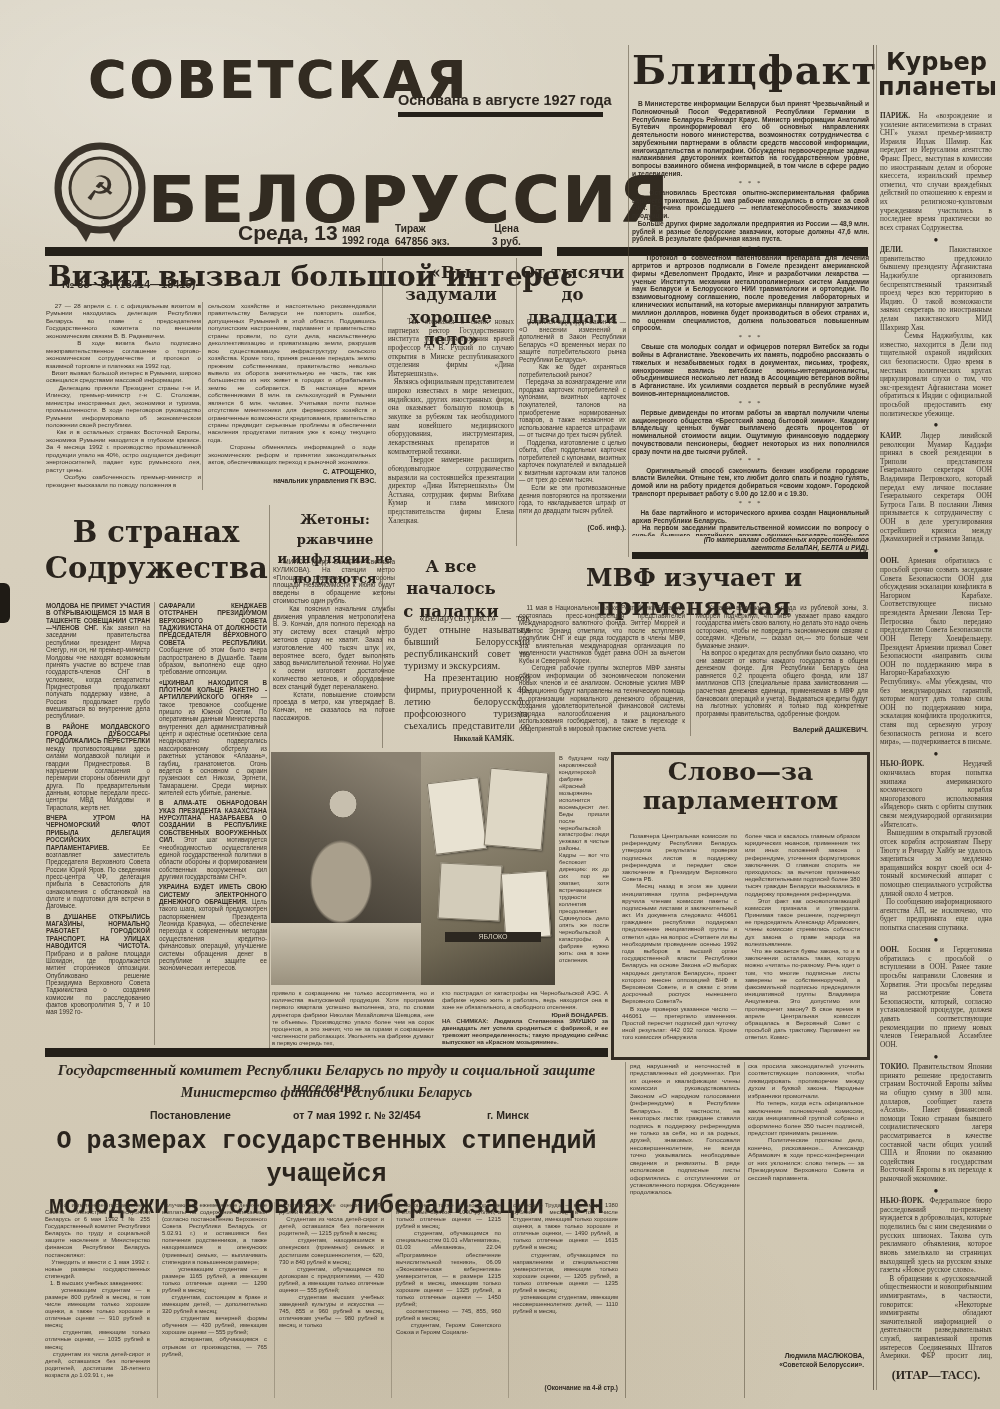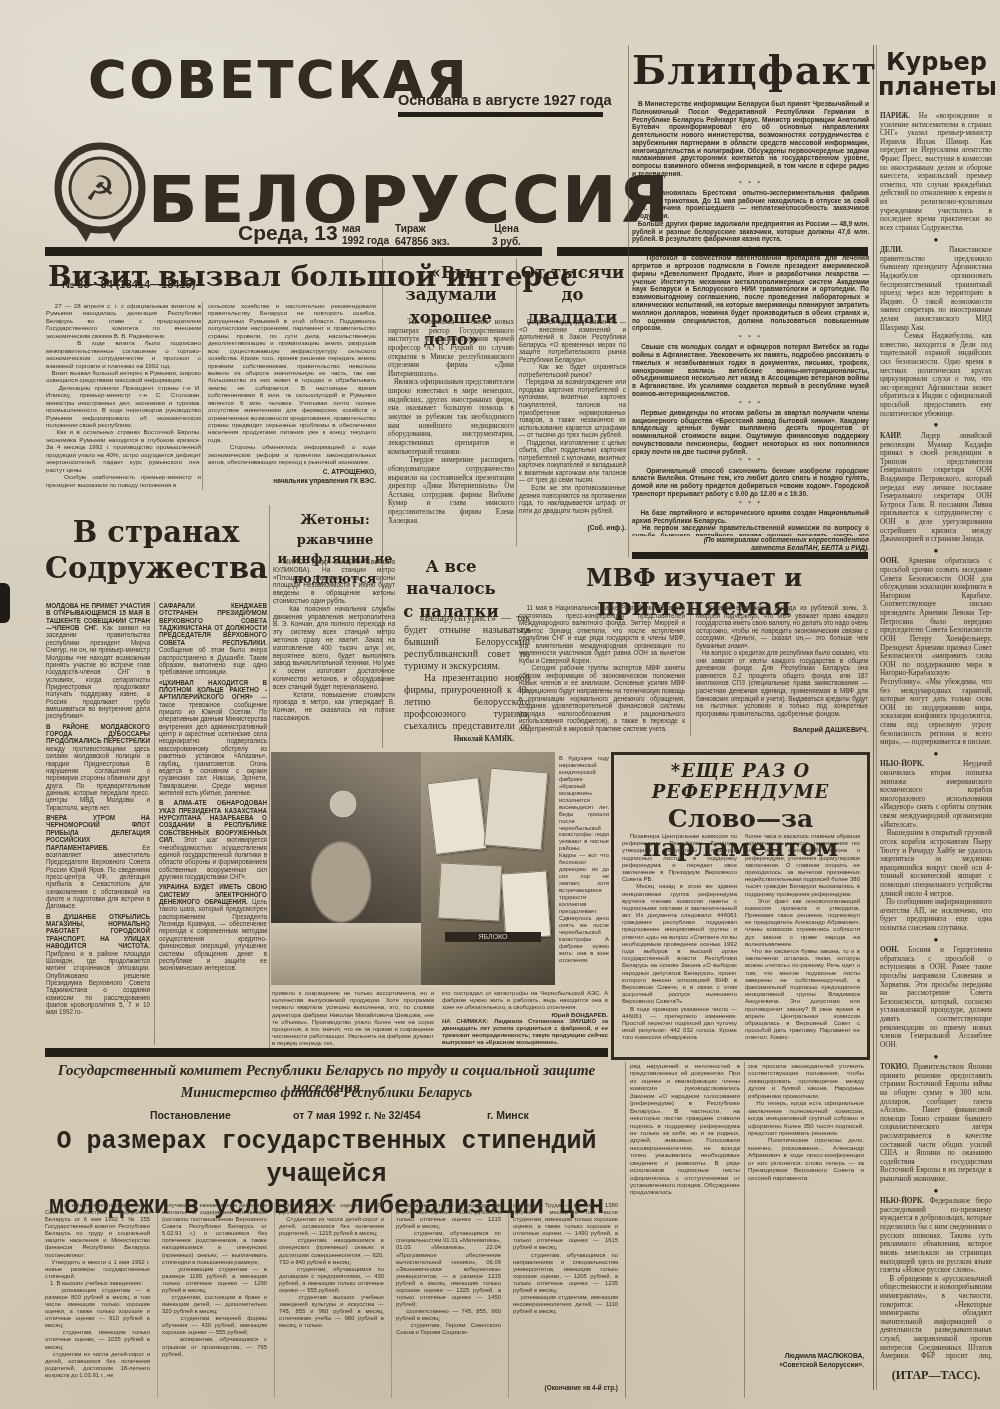--- a/index.html
+++ b/index.html
@@ -195,21 +195,20 @@
   <div class="abs sans just pre clip bodytxt" style="left:559px;top:755px;width:50px;height:228px;font-size:5.8px;line-height:1.2;">В будущем году наровлянской кондитерской фабрике «Красный мозырянин» исполнится восемьдесят лет. Беды пришли после чернобыльской катастрофы: люди уезжают в чистые районы.
 Кадры — вот что беспокоит дирекцию: их до сих пор не хватает, хотя встречающиеся трудности коллектив преодолевает. Сдвинулось дело опять же после чернобыльской катастрофы. А фабрике нужно жить: она в зоне отселения.</div>
   <div class="abs sans just pre clip bodytxt" style="left:272px;top:990px;width:162px;height:70px;font-size:6px;">привело к сокращению не только ассортимента, но и количества выпускаемой продукции. Хотя программа первого квартала успешно выполнена, это, по словам директора фабрики Николая Михайловича Шевцова, «не те объемы». Производство упало более чем на сорок процентов, а это значит, что не за горами и сокращение численности работающих. Увольнять на фабрике думают в первую очередь тех,</div>
   <div class="abs clip" style="left:442px;top:990px;width:166px;height:72px;">
     <div class="sans just bodytxt" style="font-size:6px;line-height:1.18;">кто пострадал от катастрофы на Чернобыльской АЭС. А фабрике нужно жить и работать, ведь находится она в зоне не обязательного, а свободного отселения.</div>
     <div class="sans b rt" style="font-size:6.2px;">Юрий БОНДАРЕВ.</div>
     <div class="sans b just bodytxt" style="font-size:6px;line-height:1.18;">НА СНИМКАХ: Людмила Степановна ЗМУШКО за двенадцать лет успела сродниться с фабрикой, и ее тревожит неопределенность; такую продукцию сейчас выпускают на «Красном мозырянине».</div>
   </div>
 
   <div class="abs refbox" style="left:611px;top:752px;width:253px;height:302px;">
-    <div class="headline i ctr" style="margin-top:5px;font-size:18px;letter-spacing:1px;">*ЕЩЕ РАЗ О РЕФЕРЕНДУМЕ</div>
     <div class="headline ctr" style="margin-top:2px;font-size:25px;">Слово—за парламентом</div>
     <div class="abs sans just pre clip bodytxt" style="left:8px;top:78px;width:115px;height:216px;font-size:6px;">   Позавчера Центральная комиссия по референдуму Республики Беларусь утвердила результаты проверки подписных листов в поддержку референдума и передает свое заключение в Президиум Верховного Совета РБ.
    Месяц назад в этом же здании инициативная группа референдума вручила членам комиссии пакеты с подписными листами и заключительный акт. Из документа следовало: 446061 гражданин республики поддержал предложение инициативной группы и ответил «да» на вопрос «Считаете ли вы необходимым проведение осенью 1992 года выборов в высший орган государственной власти Республики Беларусь на основе Закона «О выборах народных депутатов Беларуси», проект которого внесен оппозицией БНФ в Верховном Совете, и в связи с этим досрочный роспуск нынешнего Верховного Совета?»
    В ходе проверки указанное число — 446061 — претерпело изменения. Простой пересчет подписей дал чуточку иной результат: 442 032 голоса. Кроме того комиссия обнаружила</div>
     <div class="abs sans just pre clip bodytxt" style="left:131px;top:78px;width:115px;height:216px;font-size:6px;">более часа и касалось главным образом юридических нюансов, применения тех или иных положений закона о референдуме, уточнения формулировок заключения. О главном спорить не приходилось: за вычетом признанных недействительными подписей более 380 тысяч граждан Беларуси высказались в поддержку проведения референдума.
    Этот факт как основополагающий комиссия признала и утвердила. Принимая такое решение, подчеркнул ее председатель Александр Абрамович, члены комиссии стремились соблюсти дух закона о праве народа на волеизъявление.
    Что же касается буквы закона, то и в заключении осталась такая, которую можно «читать» по-разному. Речь идет о том, что многие подписные листы заверены не собственноручной, а факсимильной подписью председателя инициативной группы Владимира Анцулевича. Это допустимо или противоречит закону? В свое время в апреле Центральная комиссия обращалась в Верховный Совет с просьбой дать трактовку. Парламент не ответил. Комис-</div>
   </div>
   <div class="abs sans just pre clip bodytxt" style="left:630px;top:1062px;width:110px;height:330px;font-size:6.2px;">ряд нарушений и неточностей в представленных ей документах. При их оценке и квалификации члены комиссии руководствовались Законом «О народном голосовании (референдуме) в Республике Беларусь». В частности, на некоторых листах граждане ставили подпись в поддержку референдума не только за себя, но и за родных, друзей, знакомых. Голосовали несовершеннолетние, не всегда точно указывались необходимые сведения и реквизиты. В ряде исполкомов подписные листы оформлялись с отступлениями от установленного порядка. Обсуждение продолжалось</div>
   <div class="abs sans just pre clip bodytxt" style="left:748px;top:1062px;width:116px;height:288px;font-size:6.2px;">ска просила законодателей уточнить соответствующие положения, чтобы ликвидировать противоречие между духом и буквой закона. Народные избранники промолчали.

